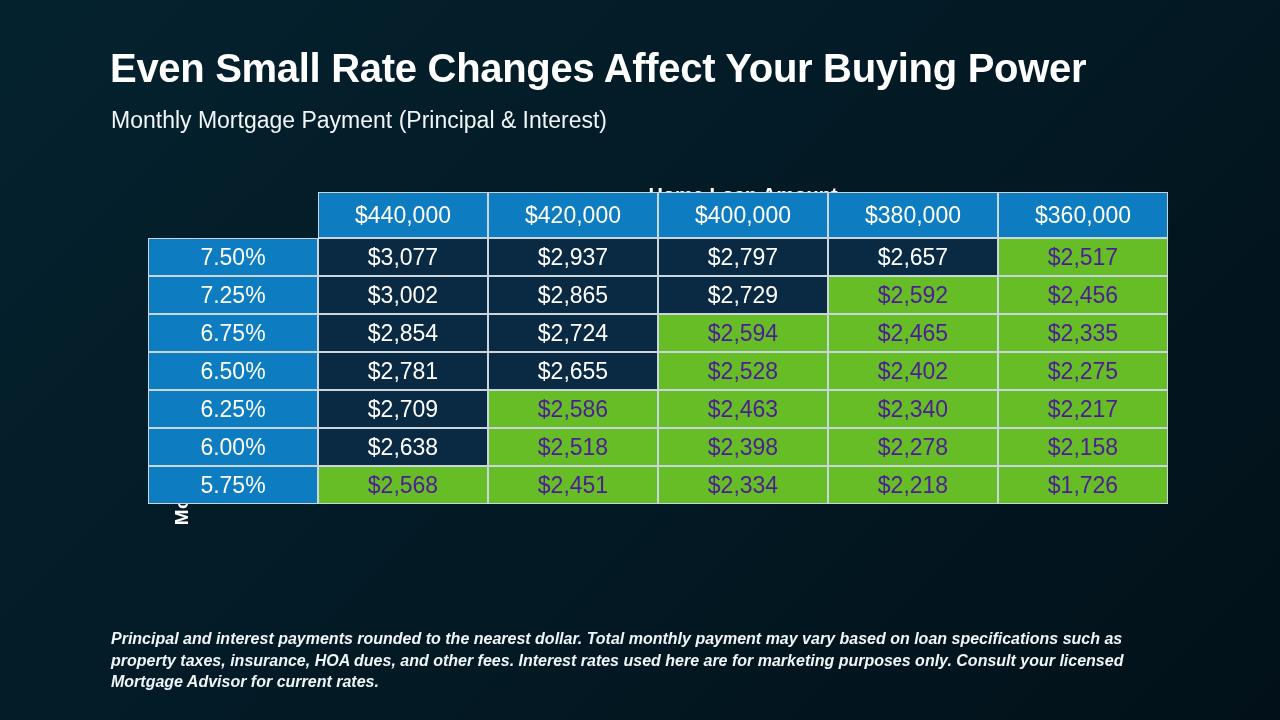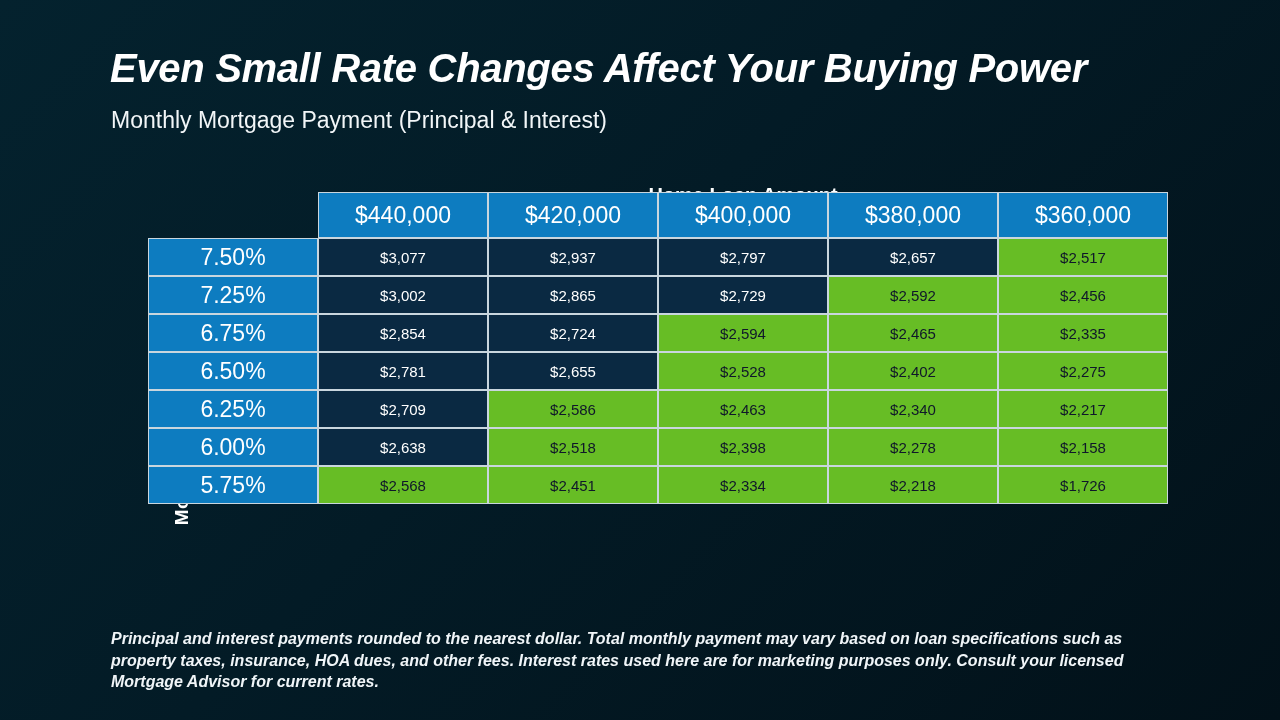--- a/index.html
+++ b/index.html
@@ -24,21 +24,20 @@
   
   #title {
     position: absolute;
     left: 110px;
     top: 46px;
     font-size: 40px;
     font-weight: bold;
     color: #ffffff;
     letter-spacing: -0.3px;
     white-space: nowrap;
-    font-style: italic;
   }
   #subtitle {
     position: absolute;
     left: 111px;
     top: 107px;
     font-size: 23px;
     font-weight: normal;
     color: #f2f6f8;
     white-space: nowrap;
   }
@@ -102,29 +101,29 @@
     font-size: 23px;
     height: 48px;
   }
   .row-head {
     background: #0d7cc0;
     color: #ffffff;
     font-size: 23px;
     width: 170px;
   }
   .cell {
-    font-size: 15px;
+    font-size: 23px;
   }
   .cell.dark {
     background: #0a2942;
     color: #ffffff;
   }
   .cell.green {
     background: #67bd25;
-    color: #0f172a;
+    color: #4c1d95;
   }
   #matrix tr.data-row td {
     height: 38px;
   }
 
   
   #footnote {
     position: absolute;
     left: 111px;
     top: 628px;

